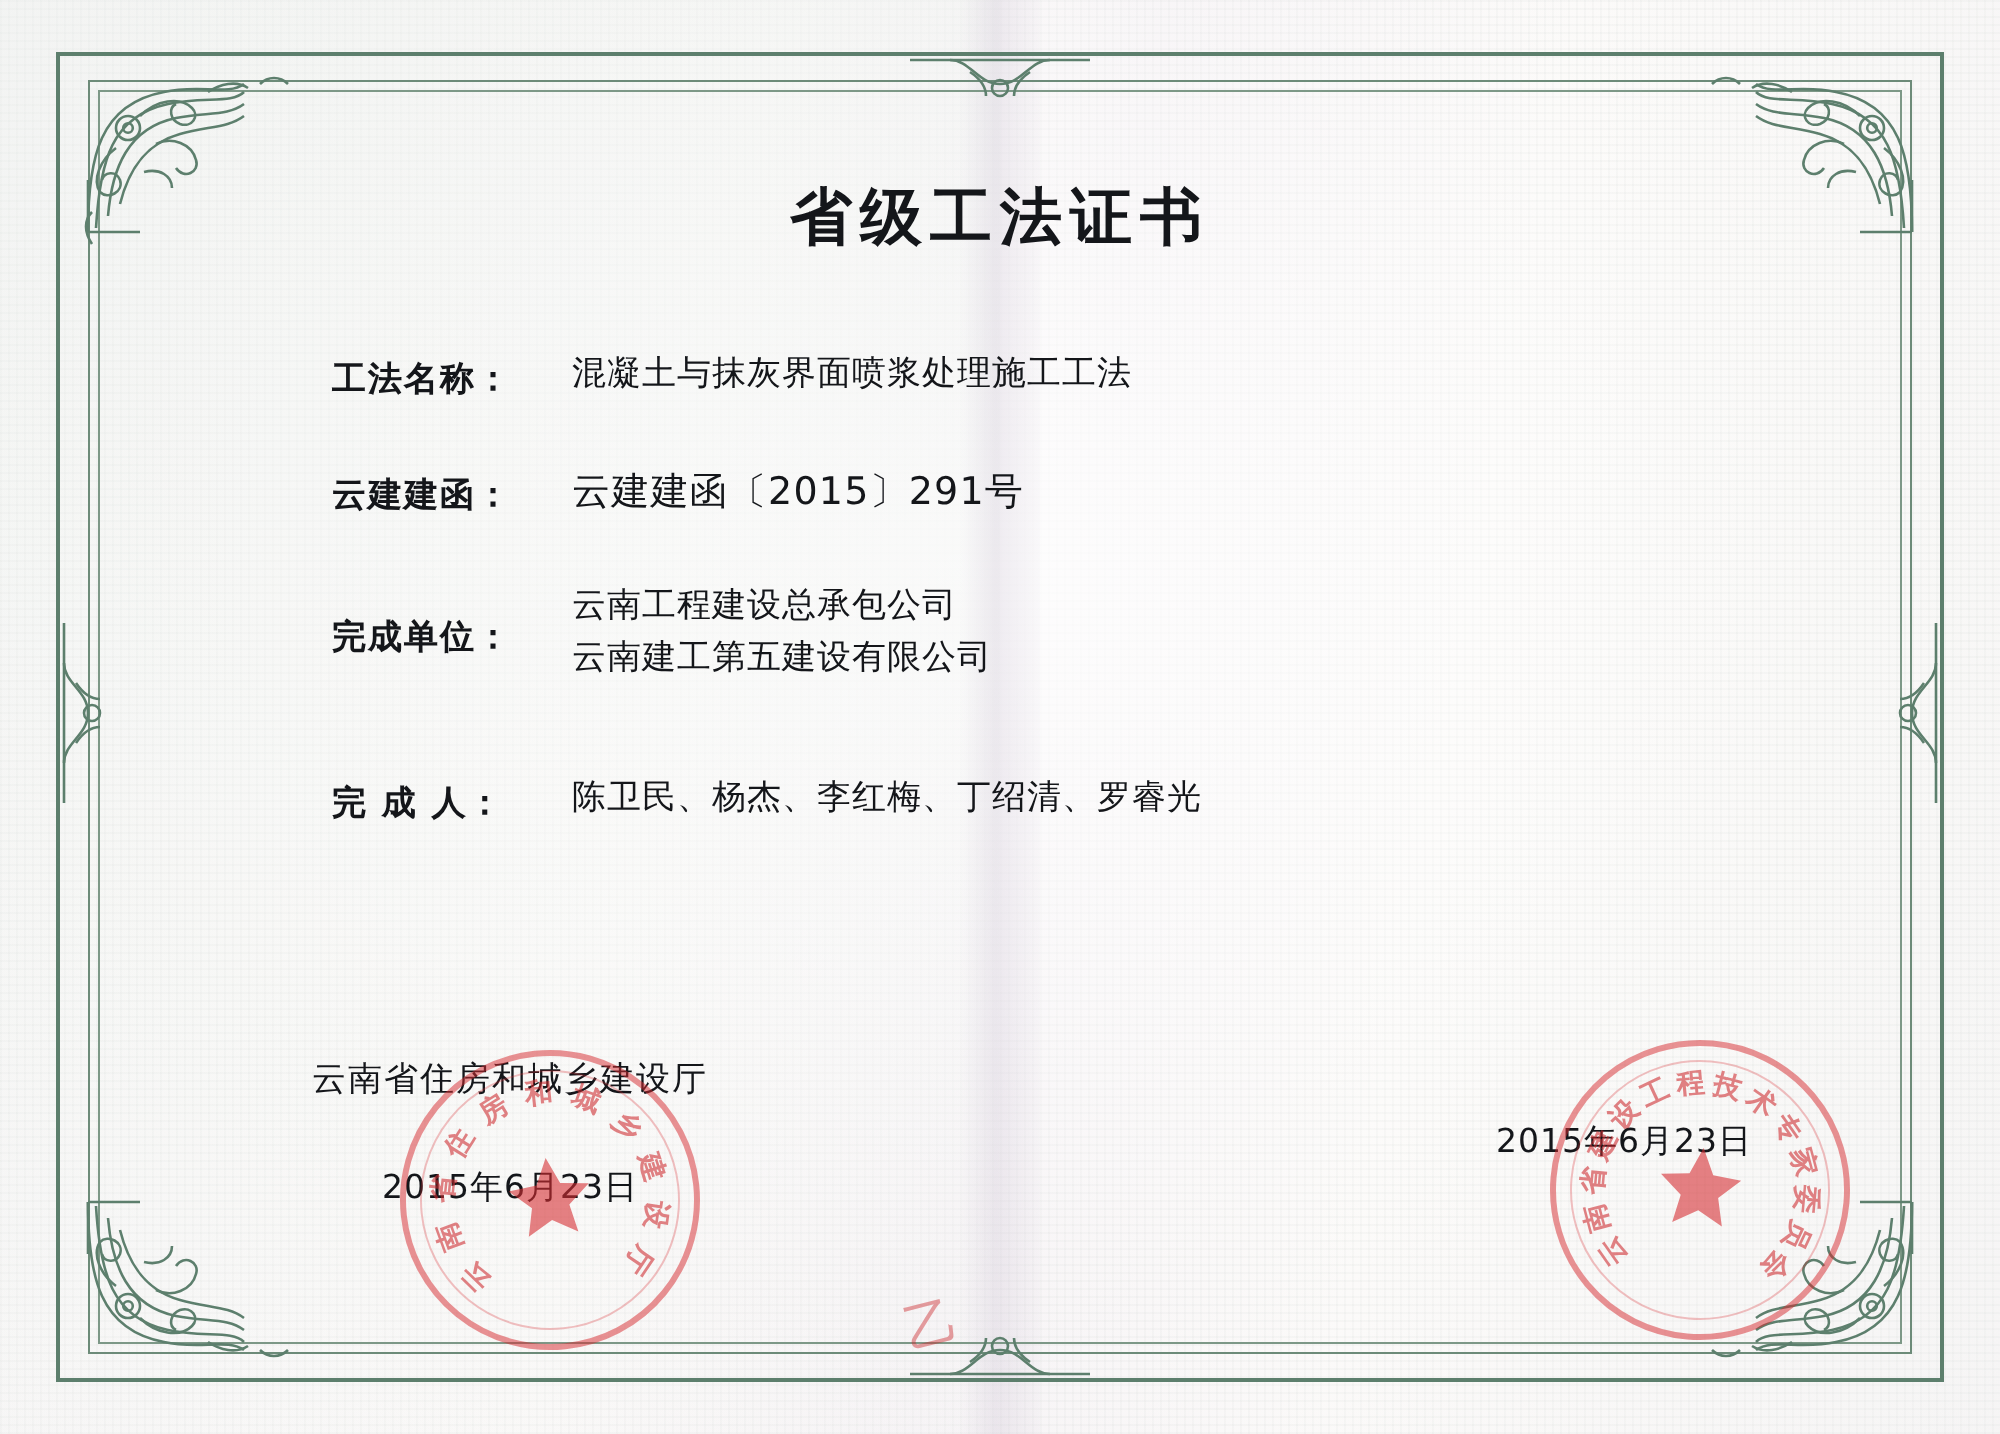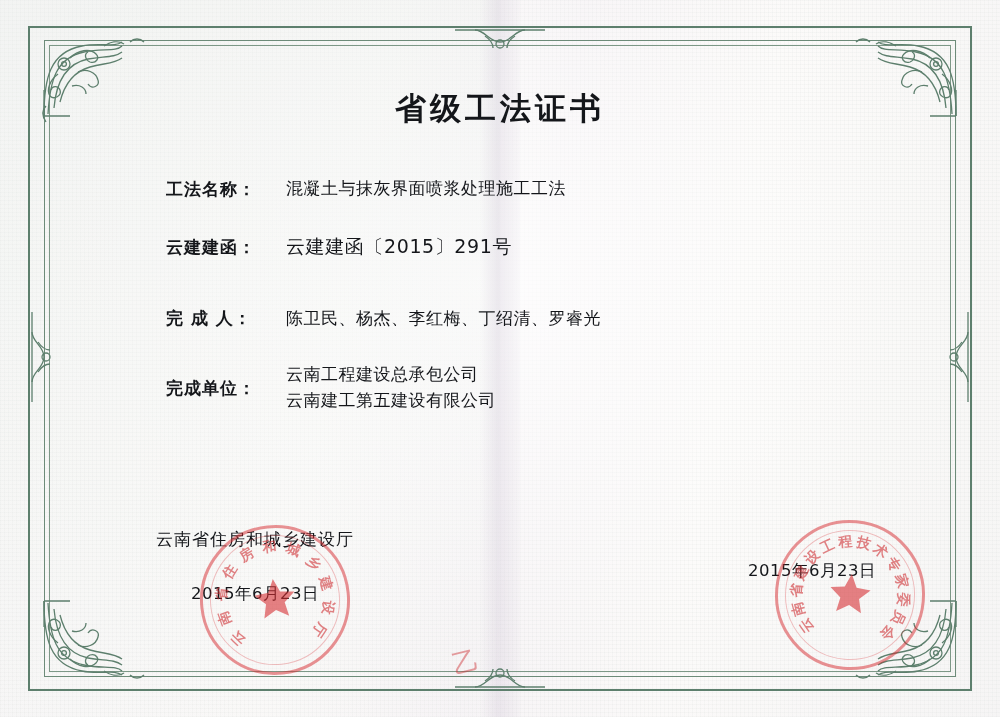--- a/index.html
+++ b/index.html
@@ -125,21 +125,21 @@
     width: 120px;
     flex: 0 0 120px;
     font-family: "DejaVu Sans", sans-serif;
     font-size: 17px;
     font-weight: bold;
     color: #14161a;
     letter-spacing: 1px;
     white-space: nowrap;
   }
   .field-value {
-    font-family: Liberation Serif, serif;
+    font-family: Liberation Mono, monospace;
     font-size: 17px;
     color: #14161a;
     letter-spacing: 0.5px;
     line-height: 1.55;
   }
   .field-value .line2 { display: block; }
   .field-row.code .field-value,
   .field-row.docno .field-value {
     font-family: "Liberation Serif", serif;
     font-size: 19px;
@@ -374,31 +374,31 @@
         <div class="field-label">工法名称：</div>
         <div class="field-value">混凝土与抹灰界面喷浆处理施工工法</div>
       </div>
 
       <div class="field-row docno">
         <div class="field-label">云建建函：</div>
         <div class="field-value">云建建函〔2015〕291号</div>
       </div>
 
 
-      <div class="field-row people">
-        <div class="field-label">完 成 人：</div>
-        <div class="field-value">陈卫民、杨杰、李红梅、丁绍清、罗睿光</div>
-      </div>
-
       <div class="field-row units">
         <div class="field-label">完成单位：</div>
         <div class="field-value">
           <span>云南工程建设总承包公司</span>
           <span class="line2">云南建工第五建设有限公司</span>
         </div>
+      </div>
+
+      <div class="field-row people">
+        <div class="field-label">完 成 人：</div>
+        <div class="field-value">陈卫民、杨杰、李红梅、丁绍清、罗睿光</div>
       </div>
 
     </div>
 
     <div class="signatures">
       <div class="sig-block left">
         <div class="sig-org">云南省住房和城乡建设厅</div>
         <div class="sig-date">2015年6月23日</div>
       </div>
       <div class="sig-block right">

